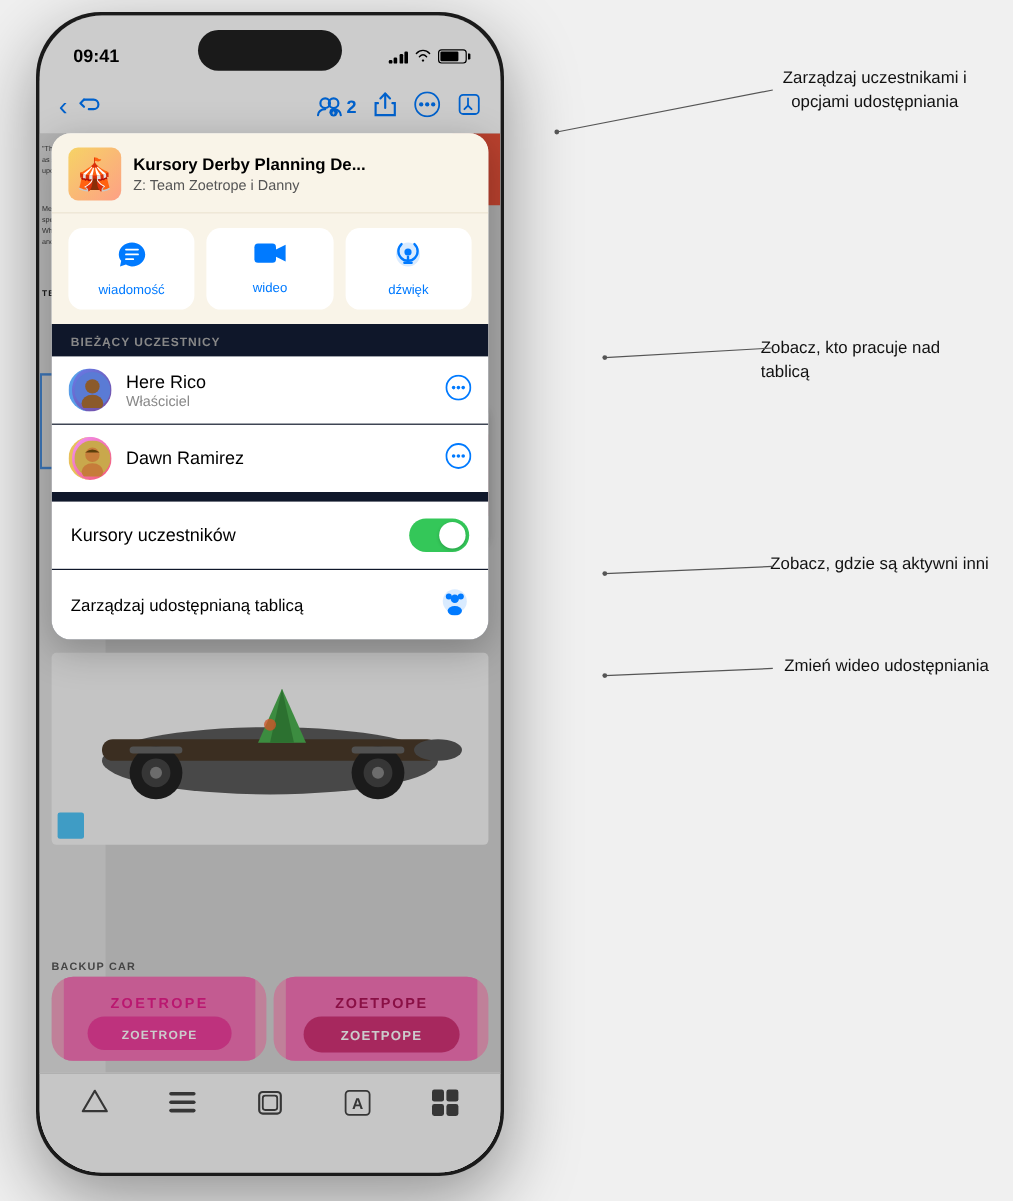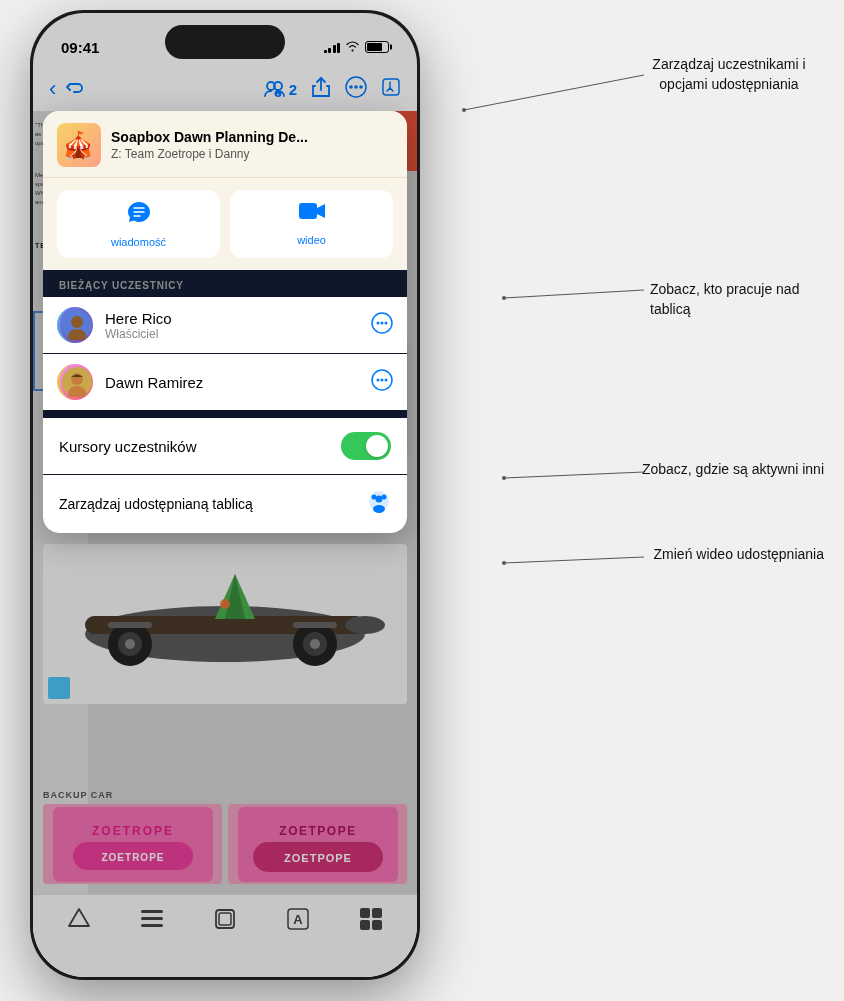--- a/index.html
+++ b/index.html
@@ -215,22 +215,22 @@
       color: #555;
       letter-spacing: 1px;
       margin-bottom: 4px;
     }
     .backup-car-images {
       display: flex;
       gap: 6px;
     }
     .backup-car-img {
       flex: 1;
-      height: 80px;
-      border-radius: 4px;
+      height: 70px;
+      border-radius: 18px;
       background: #f0a0c0;
       display: flex;
       align-items: center;
       justify-content: center;
       overflow: hidden;
     }
 
     
     .left-sidebar {
       position: absolute;
@@ -782,21 +782,21 @@
 
     <div class="popup-overlay"></div>
 
     <div class="popup-panel">
 
       <div class="popup-header">
         <div class="popup-avatar">
           <span class="popup-avatar-emoji">🎪</span>
         </div>
         <div class="popup-header-text">
-          <div class="popup-title">Soapbox Dawn Planning De...</div>
+          <div class="popup-title">Kursory Derby Planning De...</div>
           <div class="popup-subtitle">Z: Team Zoetrope i Danny</div>
         </div>
       </div>
 
       <div class="action-buttons">
         <div class="action-btn">
           <span class="action-btn-icon">
             <svg width="26" height="24" viewBox="0 0 26 24">
               <path d="M13 2C7 2 2 6.5 2 12C2 14 2.7 15.8 4 17.3L3 22L8 20.5C9.5 21.4 11.2 22 13 22C19 22 24 17.5 24 12S19 2 13 2Z" fill="#007aff"></path>
               <path d="M8 12H18M8 8H18M8 16H14" stroke="#fff" stroke-width="1.5" stroke-linecap="round"></path>
@@ -805,20 +805,33 @@
           <span class="action-btn-label">wiadomość</span>
         </div>
         <div class="action-btn">
           <span class="action-btn-icon">
             <svg width="28" height="22" viewBox="0 0 28 22">
               <rect x="1" y="3" width="18" height="16" rx="3" fill="#007aff"></rect>
               <path d="M19 8L27 4V18L19 14Z" fill="#007aff"></path>
             </svg>
           </span>
           <span class="action-btn-label">wideo</span>
+        </div>
+        <div class="action-btn">
+          <span class="action-btn-icon">
+            <svg width="24" height="24" viewBox="0 0 24 24">
+              <path d="M6.6 3.4C8 2 9.9 1 12 1s4 1 5.4 2.4L6.6 3.4ZM12 1C9.9 1 8 2 6.6 3.4" fill="none"></path>
+              <circle cx="12" cy="12" r="10" fill="#007aff" opacity="0.15"></circle>
+              <path d="M6.6 3.4a8 8 0 1 0 10.8 0" stroke="#007aff" stroke-width="2" fill="none" stroke-linecap="round"></path>
+              <circle cx="12" cy="10" r="3" fill="#007aff"></circle>
+              <rect x="11" y="13" width="2" height="6" fill="#007aff" rx="1"></rect>
+              <path d="M9 19h6" stroke="#007aff" stroke-width="2" stroke-linecap="round"></path>
+            </svg>
+          </span>
+          <span class="action-btn-label">dźwięk</span>
         </div>
       </div>
 
       <div class="participants-section">
         <div class="section-label">BIEŻĄCY UCZESTNICY</div>
 
         <div class="participant-row">
           <div class="participant-avatar danny">
             <svg width="30" height="30" viewBox="0 0 30 30">
               <circle cx="15" cy="15" r="15" fill="#5a7bd5"></circle>
@@ -934,21 +947,21 @@
 
   <div style="position:absolute; top:55px; right:20px; max-width:190px;">
     <div style="font-size:14px; color:#111; line-height:1.4; text-align:center;">Zarządzaj uczestnikami i opcjami udostępniania</div>
   </div>
 
   <svg style="position:absolute; top:55px; right:190px; width:220px; height:60px; overflow:visible;">
     <line x1="210" y1="20" x2="30" y2="55" stroke="#555" stroke-width="1"></line>
     <circle cx="30" cy="55" r="2" fill="#555"></circle>
   </svg>
 
-  <div style="position:absolute; top:280px; right:4px; max-width:190px;">
+  <div style="position:absolute; top:280px; right:20px; max-width:190px;">
     <div style="font-size:14px; color:#111; line-height:1.4; text-align:left;">Zobacz, kto pracuje nad tablicą</div>
   </div>
   <svg style="position:absolute; top:280px; right:190px; width:160px; height:30px; overflow:visible;">
     <line x1="150" y1="10" x2="10" y2="18" stroke="#555" stroke-width="1"></line>
     <circle cx="10" cy="18" r="2" fill="#555"></circle>
   </svg>
 
   <div style="position:absolute; top:460px; right:20px; max-width:190px;">
     <div style="font-size:14px; color:#111; line-height:1.4; text-align:left;">Zobacz, gdzie są aktywni inni</div>
   </div>

